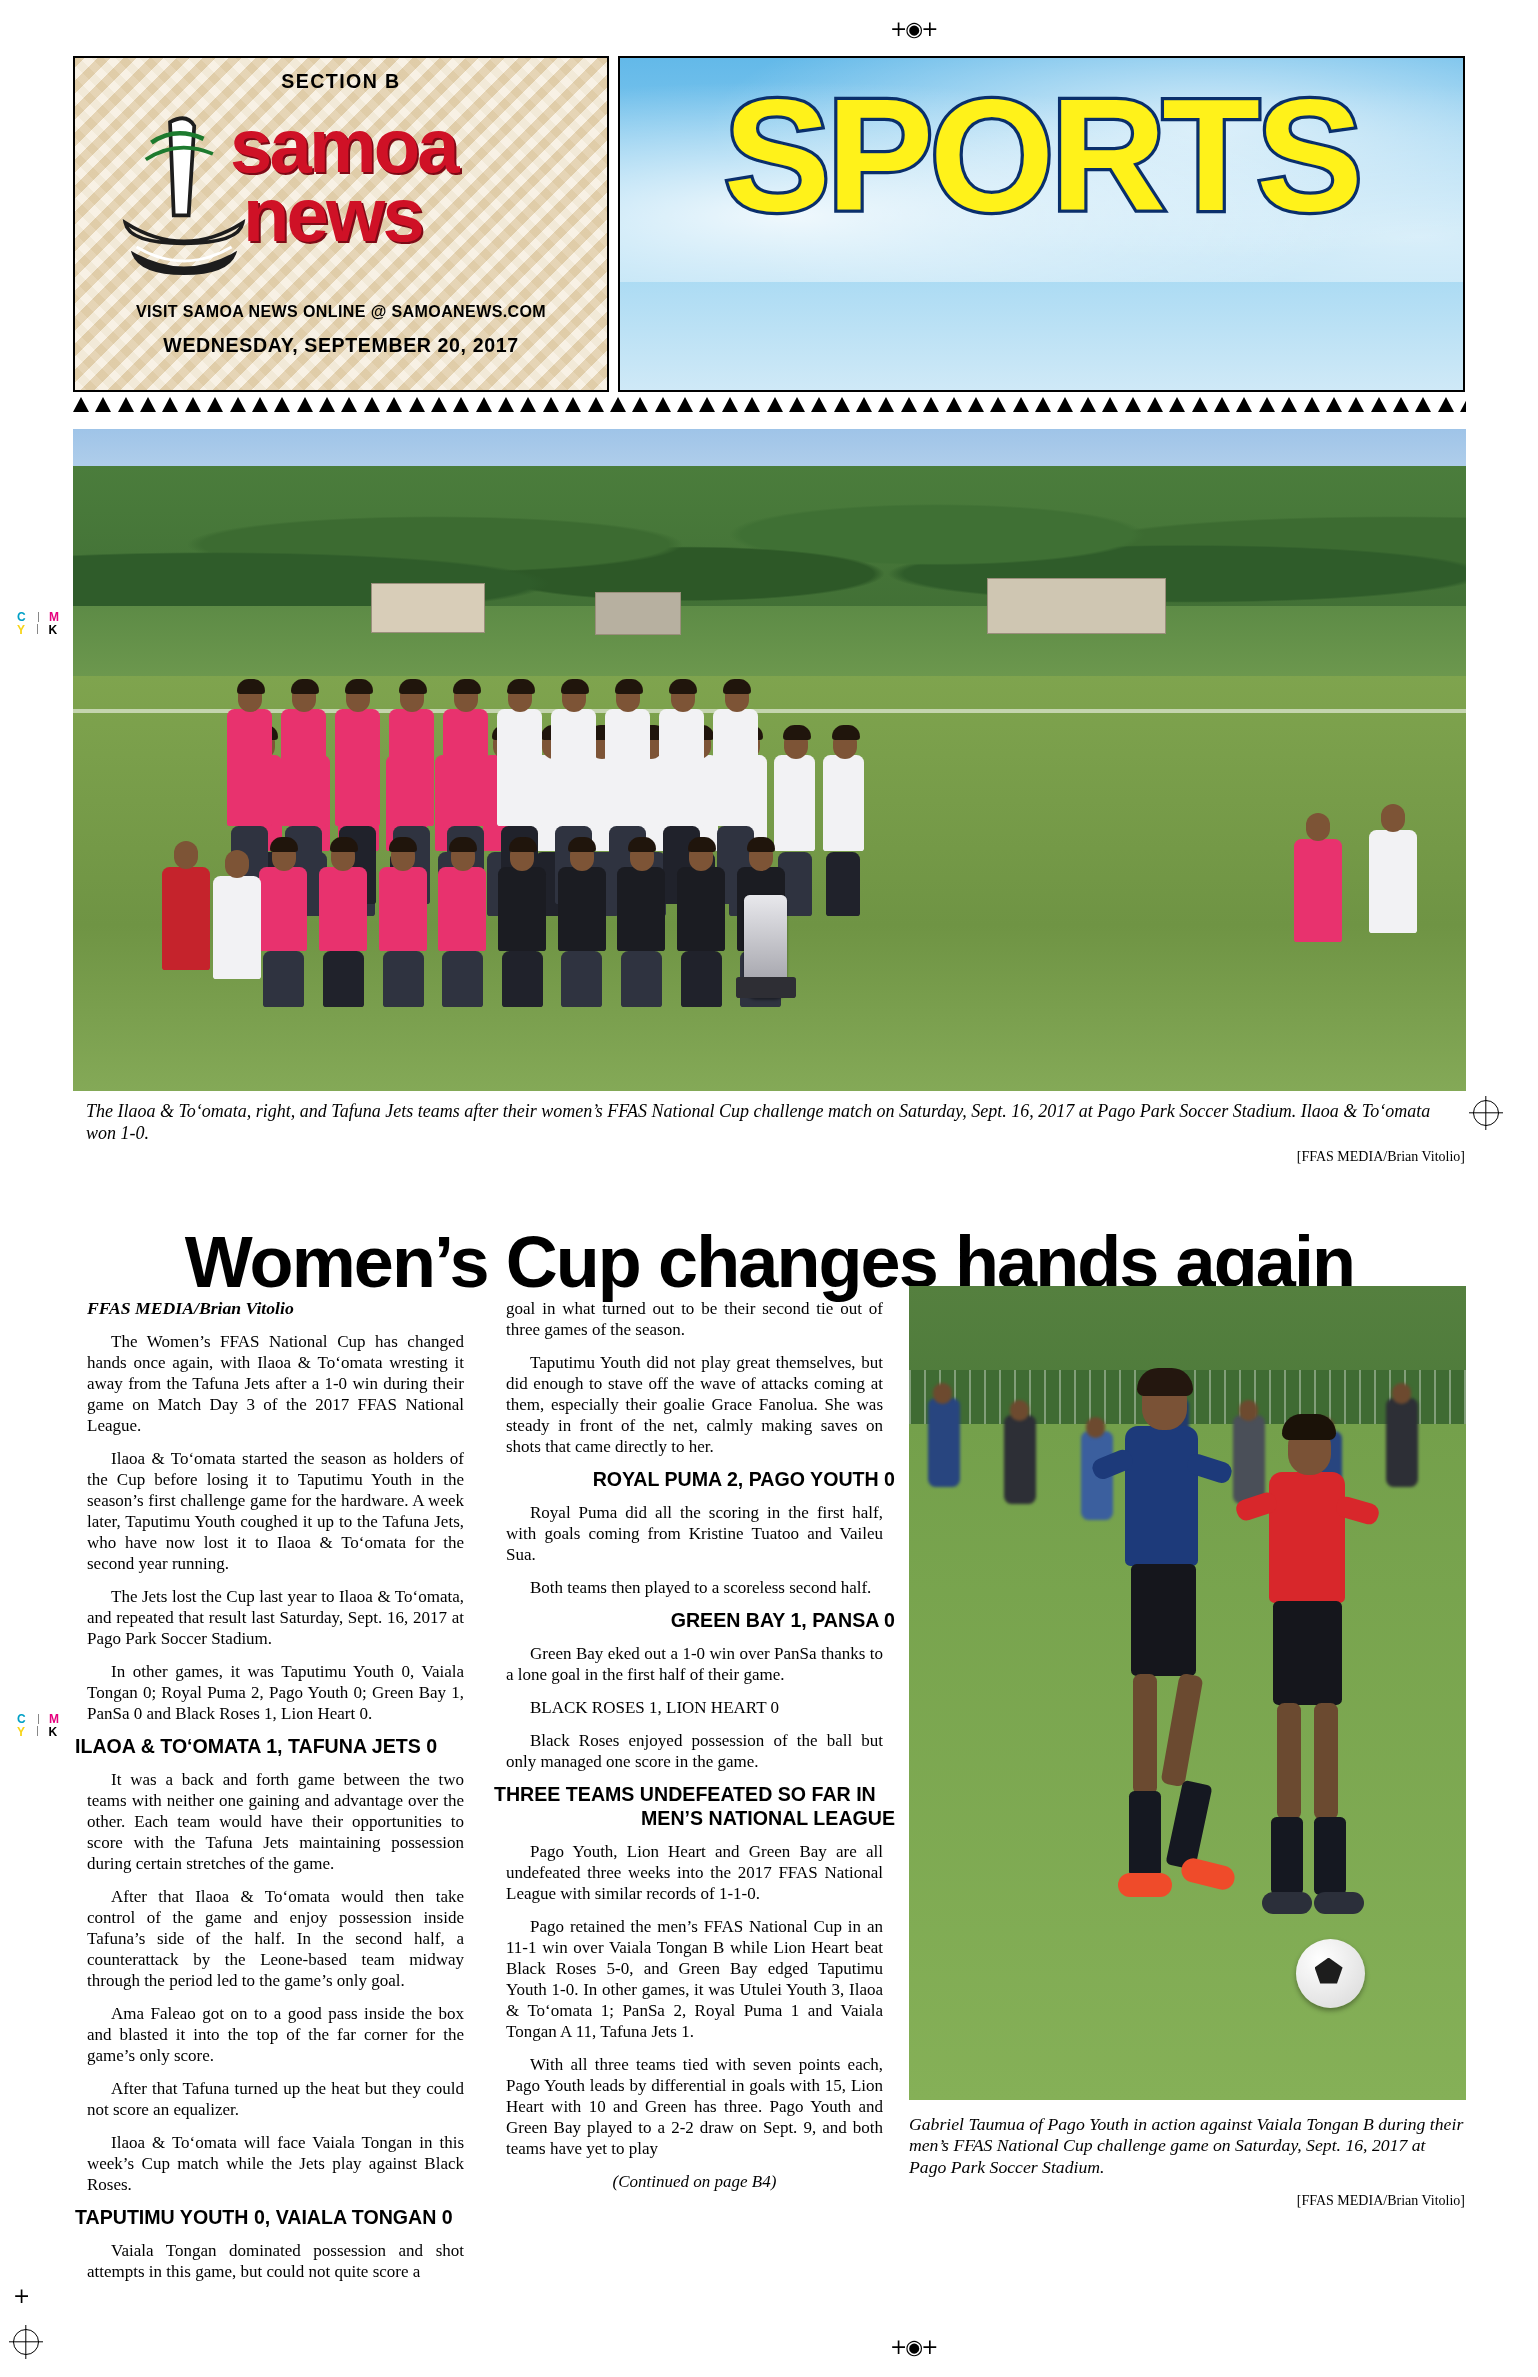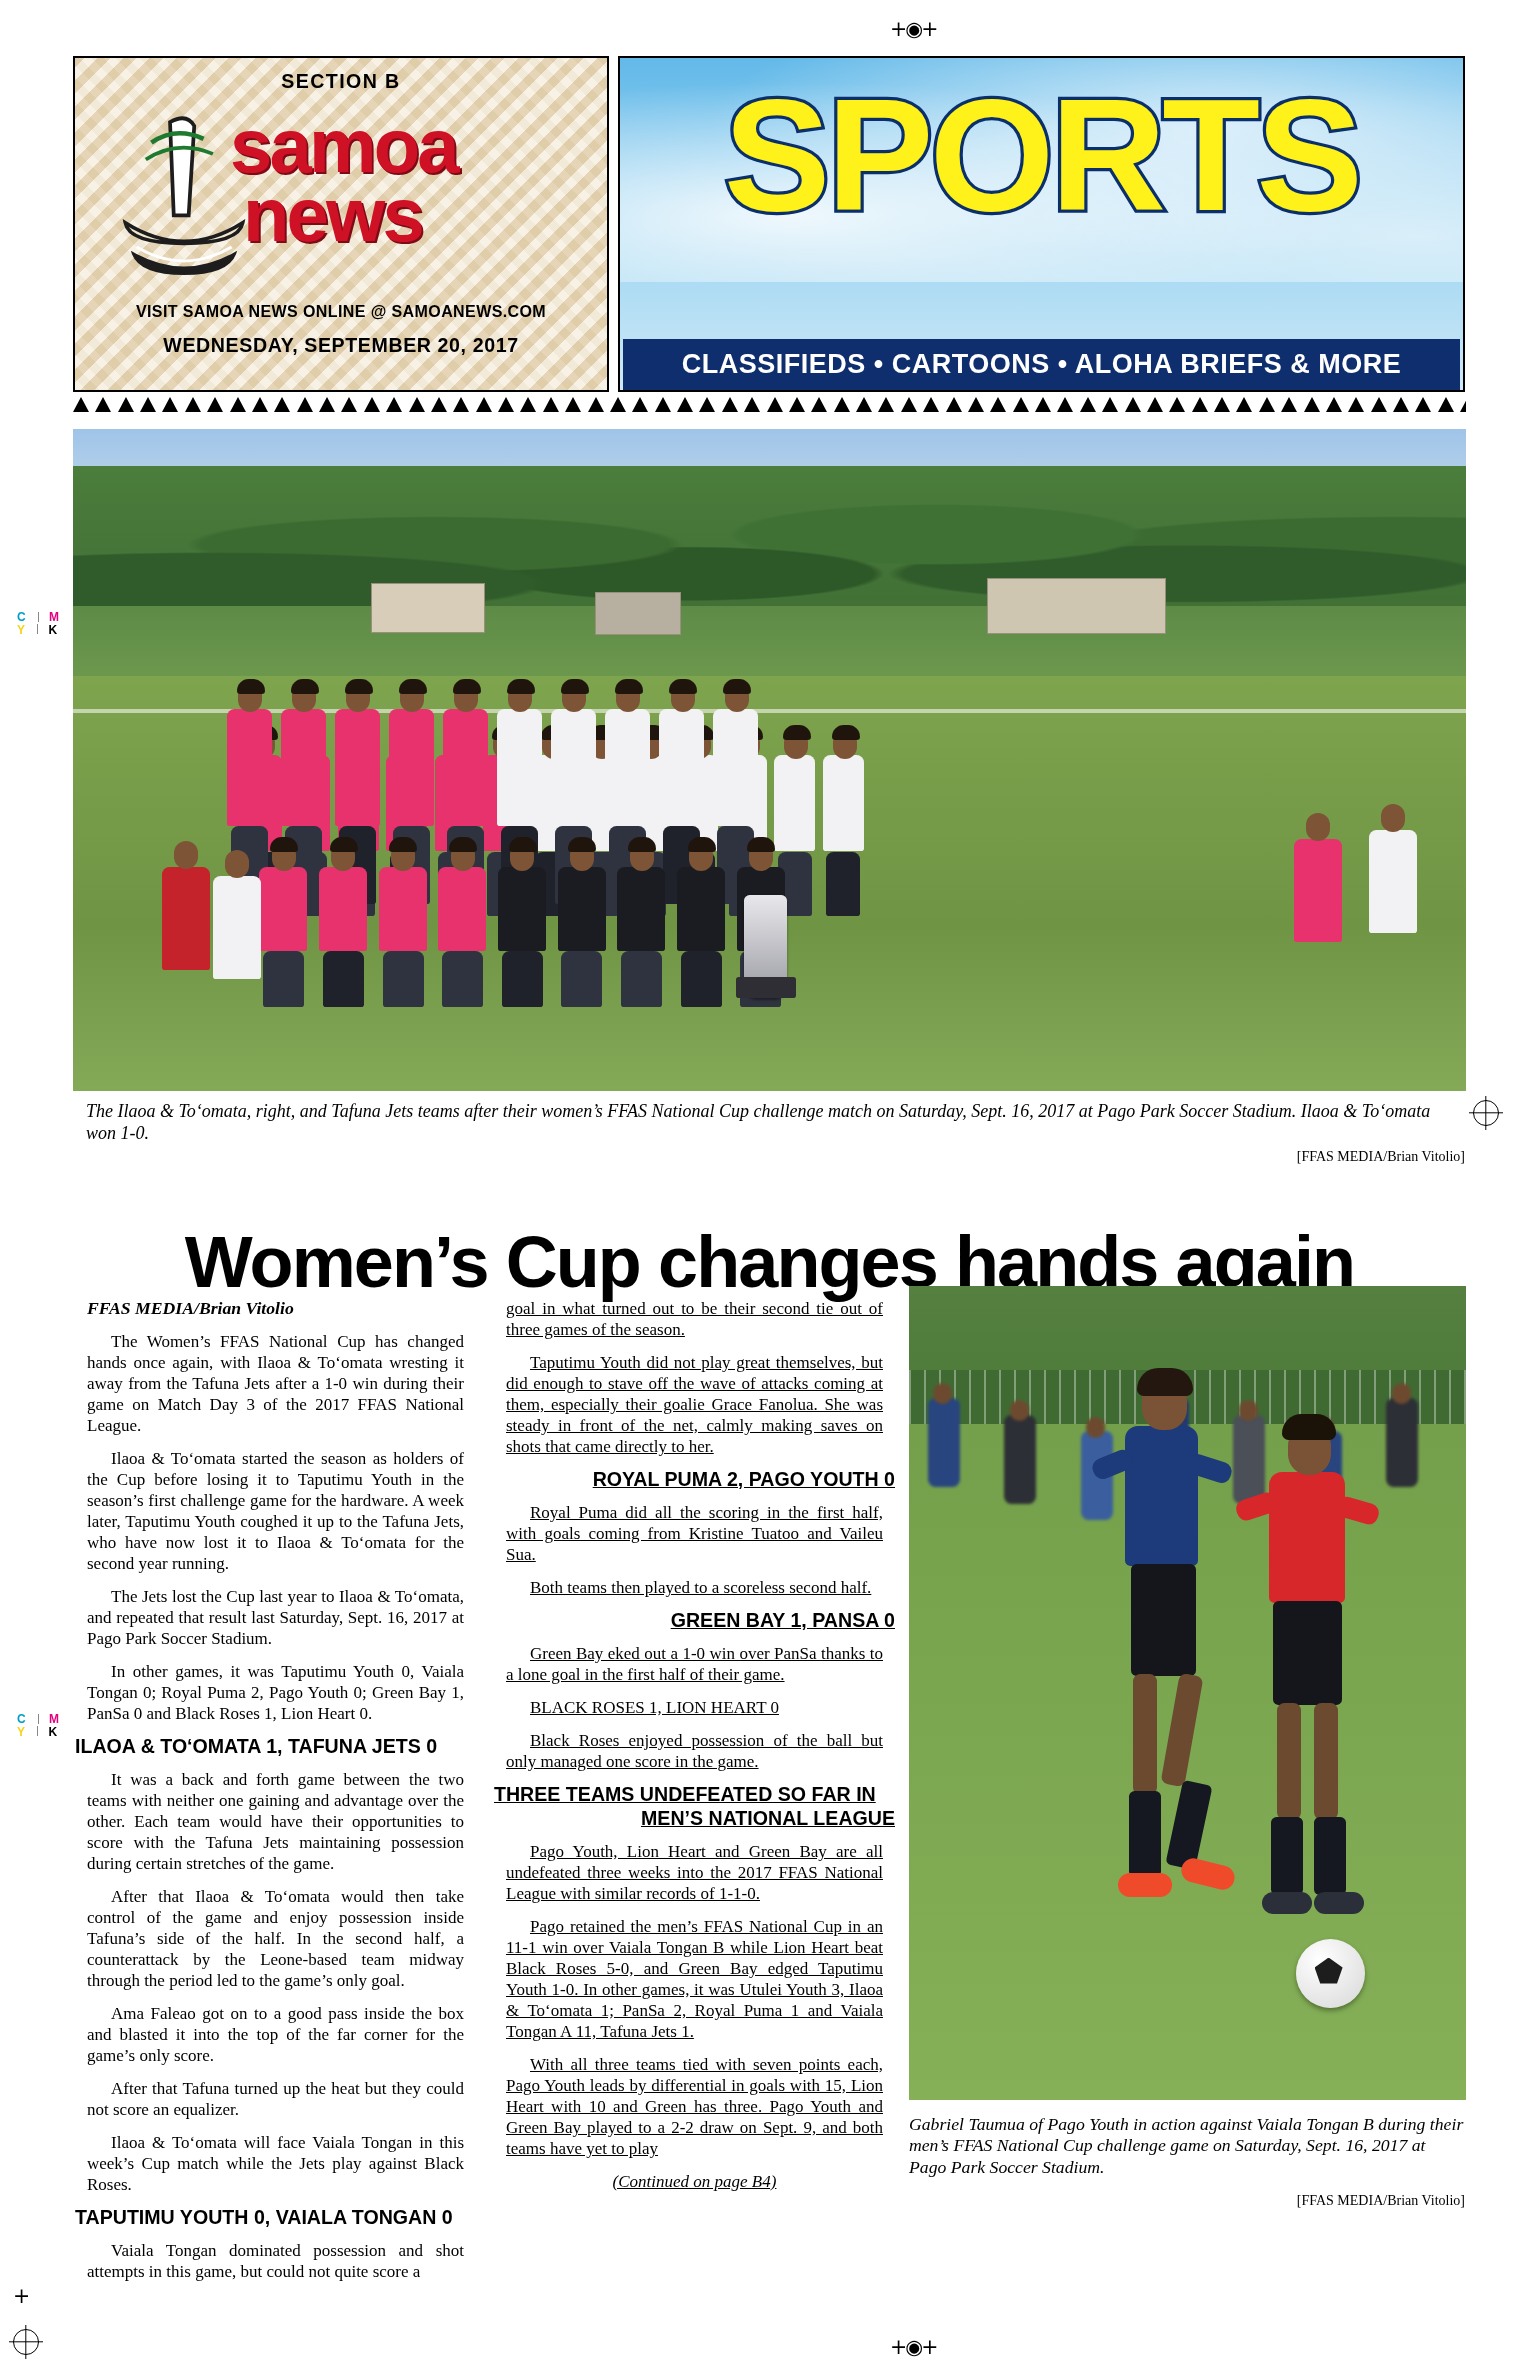--- a/index.html
+++ b/index.html
@@ -84,21 +84,21 @@
       font-style:italic;font-size:18px;line-height:22.4px;}
   .cap-credit{position:absolute;right:73px;top:1149px;font-family:"Liberation Serif",serif;font-size:14px;}
 
   
   .headline{position:absolute;left:73px;top:1173px;width:1393px;text-align:center;
       font-family:"Liberation Sans",sans-serif;font-weight:bold;font-size:72px;letter-spacing:-1.9px;}
 
   
   .col{position:absolute;top:1286px;width:401px;font-size:17px;line-height:21px;text-align:justify;}
   .col1{left:75px;}
-  .col2{left:494px;text-decoration:underline;}
+  .col2{left:494px;}
   .col p{margin:12px;text-indent:24px;}
   .byline{font-weight:bold;font-style:italic;font-size:17.7px;text-indent:0 !important;margin-bottom:0.9px !important;}
   .subhead{font-family:"Liberation Sans",sans-serif;font-weight:bold;font-size:19.6px;text-indent:0 !important;
       margin:2.8px 0 0.9px 0 !important;}
   .subhead.center{text-align:right;}
   .contin{font-style:italic;text-align:center;text-indent:0 !important;margin-top:3.7px !important;font-size:17px;}
 
   
   .photo-right{position:absolute;left:909px;top:1286px;width:557px;height:814px;
       background:linear-gradient(#6f9a4f,#7fa855);overflow:hidden;}
@@ -154,21 +154,20 @@
         <span class="l2">news</span>
       </div>
     </div>
     <div class="visit-line">VISIT SAMOA NEWS ONLINE @ SAMOANEWS.COM</div>
     <div class="date-line">WEDNESDAY, SEPTEMBER 20, 2017</div>
   </div>
 
   <div class="mast-right">
     <div class="clouds"></div>
     <div class="sports-word">SPORTS</div>
-    <div class="sports-sub">CLASSIFIEDS • CARTOONS • ALOHA BRIEFS &amp; MORE</div>
   </div>
 </div>
 
 <div class="tri-rule" id="triRule">
     <div class="tri" style="left: 0px;"></div>
     <div class="tri" style="left: 22.4px;"></div>
     <div class="tri" style="left: 45px;"></div>
     <div class="tri" style="left: 67px;"></div>
     <div class="tri" style="left: 89px;"></div>
     <div class="tri" style="left: 112px;"></div>

